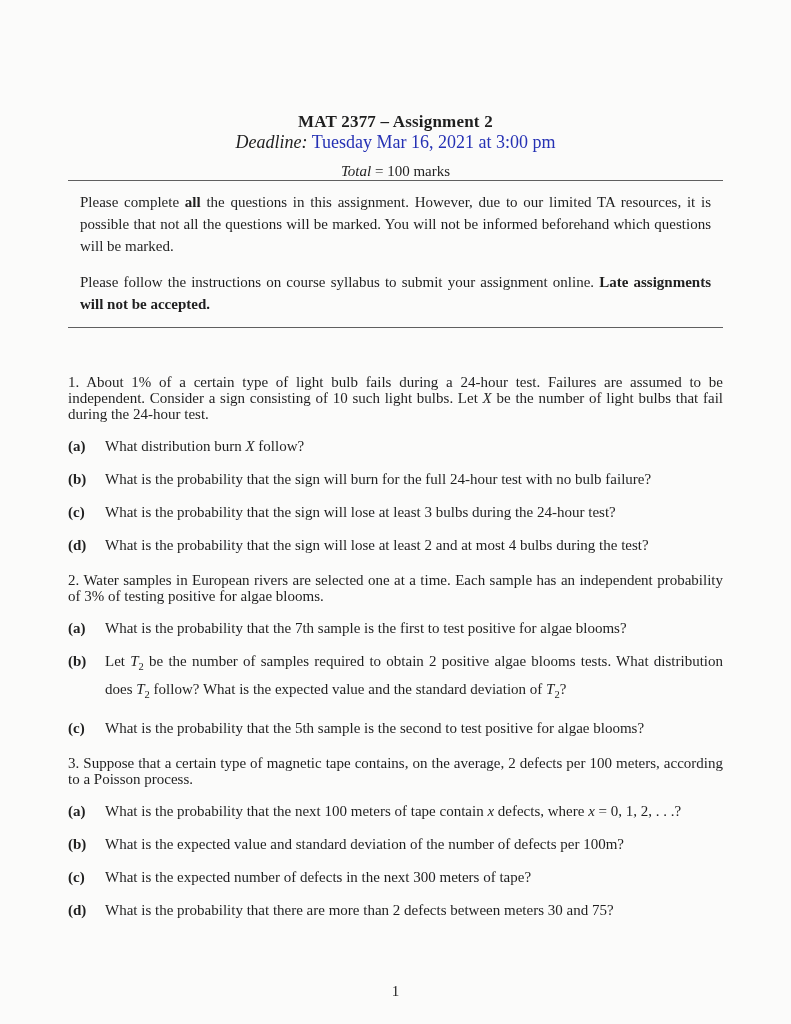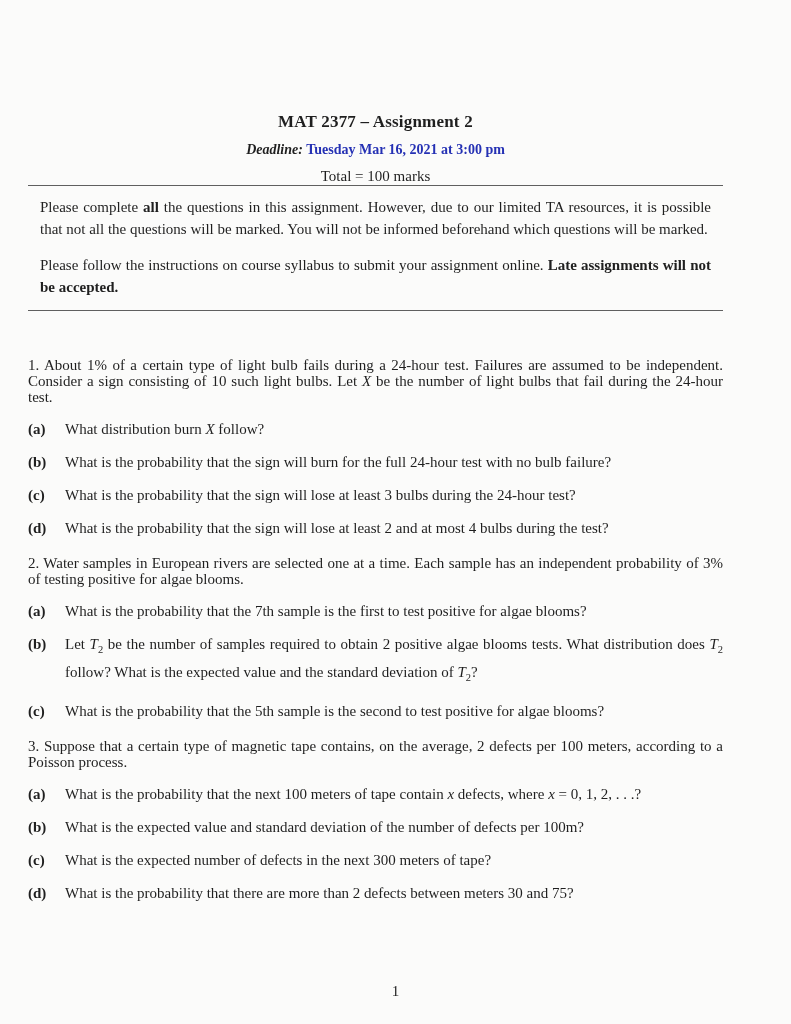--- a/index.html
+++ b/index.html
@@ -13,32 +13,30 @@
     height: 1024px;
     margin: 0 auto;
     background: #fbfbfa;
     color: #1f1f1f;
     font-family: "Liberation Serif", "DejaVu Serif", serif;
     font-size: 15px;
     overflow: hidden;
     box-sizing: border-box;
   }
   .content {
-    padding: 112px 68px 0 28px;
+    padding: 112px 68px 0 68px;
   }
   .doc-header { text-align: center; }
   .doc-title {
     font-size: 17px;
     font-weight: bold;
     letter-spacing: 0.2px;
   }
   .doc-deadline {
-    margin-top: 10px;
-    font-size: 14px;
-    font-weight: bold;
+    font-size: 18px;
   }
   .deadline-label { font-style: italic; }
   .deadline-value { color: #2531b4; }
   .doc-total {
     margin-top: 10px;
     font-size: 15px;
   }
   hr.rule {
     border: none;
     border-top: 1px solid #5f5f5f;
@@ -68,21 +66,21 @@
   }
   .part-label {
     flex: 0 0 37px;
     font-weight: bold;
   }
   .part-text {
     flex: 1;
     text-align: justify;
   }
   .seg-bold { font-weight: bold; }
-  .seg-italic { }
+  .seg-italic { font-style: italic; }
   .seg-math { font-style: italic; }
   sub.seg-sub {
     font-style: normal;
     font-size: 70%;
   }
   .page-number {
     position: absolute;
     left: 0;
     right: 0;
     bottom: 24px;

